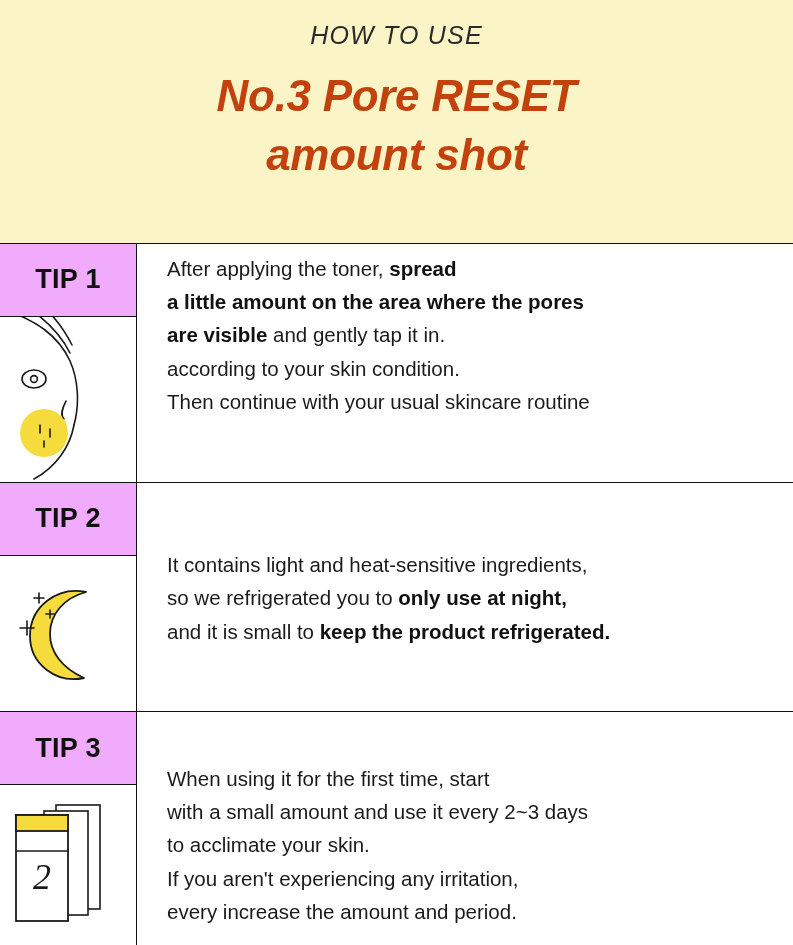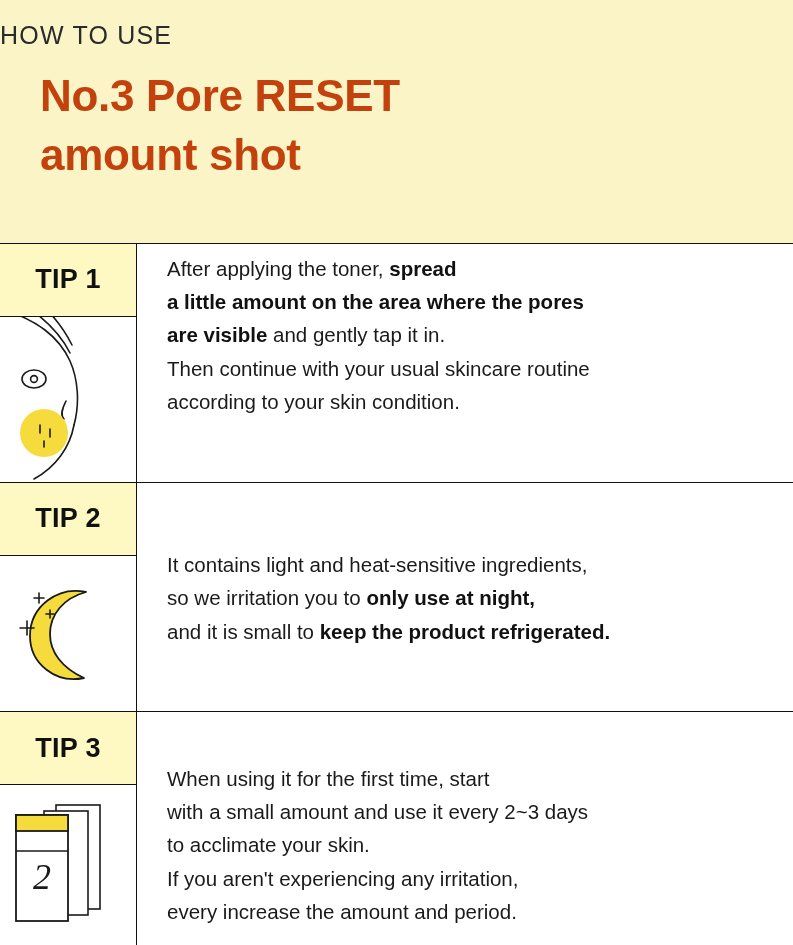--- a/index.html
+++ b/index.html
@@ -18,20 +18,22 @@
     height: 945px;
     background: #ffffff;
   }
 
   
   .header {
     background: #fbf4c6;
     height: 243px;
     width: 793px;
     padding-top: 14px;
+    text-align: center;
+    font-style: italic;
   }
   .header-kicker {
     font-size: 25px;
     letter-spacing: 1.2px;
     font-weight: 400;
     color: #2a2a2a;
     line-height: 1.25;
     margin-top: 6px;
   }
   .header-title {
@@ -57,21 +59,21 @@
   .tip-row:last-child { border-bottom: none; }
 
   .tip-left {
     width: 137px;
     flex: 0 0 137px;
     border-right: 1px solid #111111;
     display: flex;
     flex-direction: column;
   }
   .tip-badge {
-    background: #fef9c3;
+    background: #f0abfc;
     height: 74px;
     display: flex;
     align-items: center;
     justify-content: center;
     border-bottom: 1px solid #111111;
     font-size: 27px;
     font-weight: 700;
     letter-spacing: 0.3px;
     color: #111111;
   }
@@ -144,22 +146,22 @@
               <line x1="44" y1="124" x2="44" y2="130"></line>
             </g>
           </svg>
         </div>
       </div>
       <div class="tip-right">
         <div class="tip-text">
             <div><span>After applying the toner, </span><b>spread</b></div>
             <div><b>a little amount on the area where the pores</b></div>
             <div><b>are visible</b><span> and gently tap it in.</span></div>
+            <div><span>according to your skin condition.</span></div>
             <div><span>Then continue with your usual skincare routine</span></div>
-            <div><span>according to your skin condition.</span></div>
           </div>
       </div>
     </div>
 
     <div class="tip-row row2">
       <div class="tip-left">
         <div class="tip-badge">TIP 2</div>
         <div class="tip-art">
           <svg width="136" height="154" viewBox="0 0 136 154">
             <path d="M86 36 C 58 30, 30 50, 30 80 C 30 108, 56 128, 84 122 C 62 112, 50 96, 50 78 C 50 58, 64 42, 86 36 Z" fill="#f5dc3c" stroke="#1a1a1a" stroke-width="1.8" stroke-linejoin="round"></path>
@@ -170,21 +172,21 @@
               <line x1="39" y1="37" x2="39" y2="47"></line>
               <line x1="46" y1="58" x2="54" y2="58"></line>
               <line x1="50" y1="54" x2="50" y2="62"></line>
             </g>
           </svg>
         </div>
       </div>
       <div class="tip-right">
         <div class="tip-text">
             <div><span>It contains light and heat-sensitive ingredients,</span></div>
-            <div><span>so we irritation you to </span><b>only use at night,</b></div>
+            <div><span>so we refrigerated you to </span><b>only use at night,</b></div>
             <div><span>and it is small to </span><b>keep the product refrigerated.</b></div>
           </div>
       </div>
     </div>
 
     <div class="tip-row row3">
       <div class="tip-left">
         <div class="tip-badge">TIP 3</div>
         <div class="tip-art">
           <svg width="136" height="158" viewBox="0 0 136 158">

